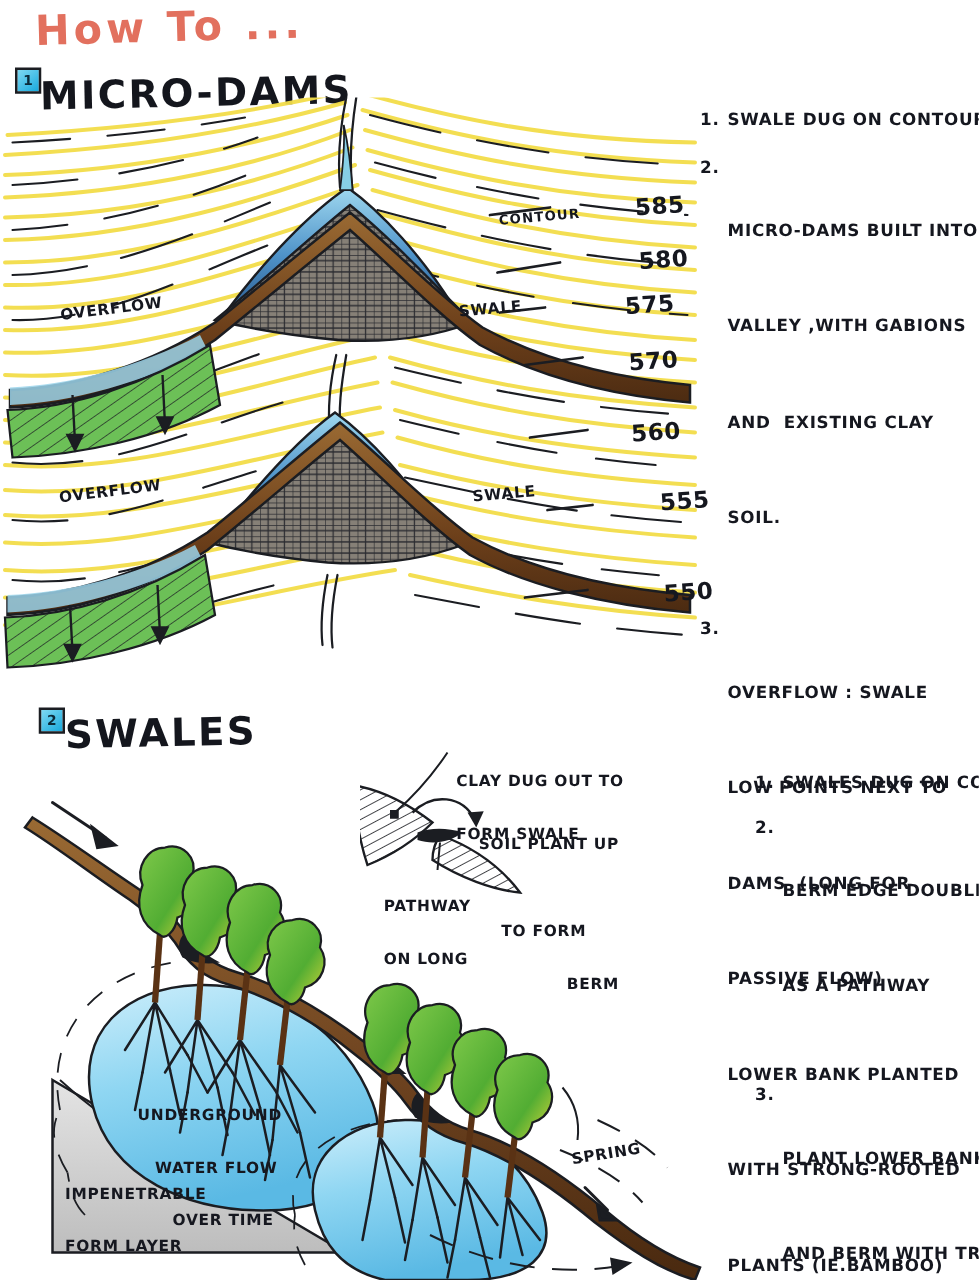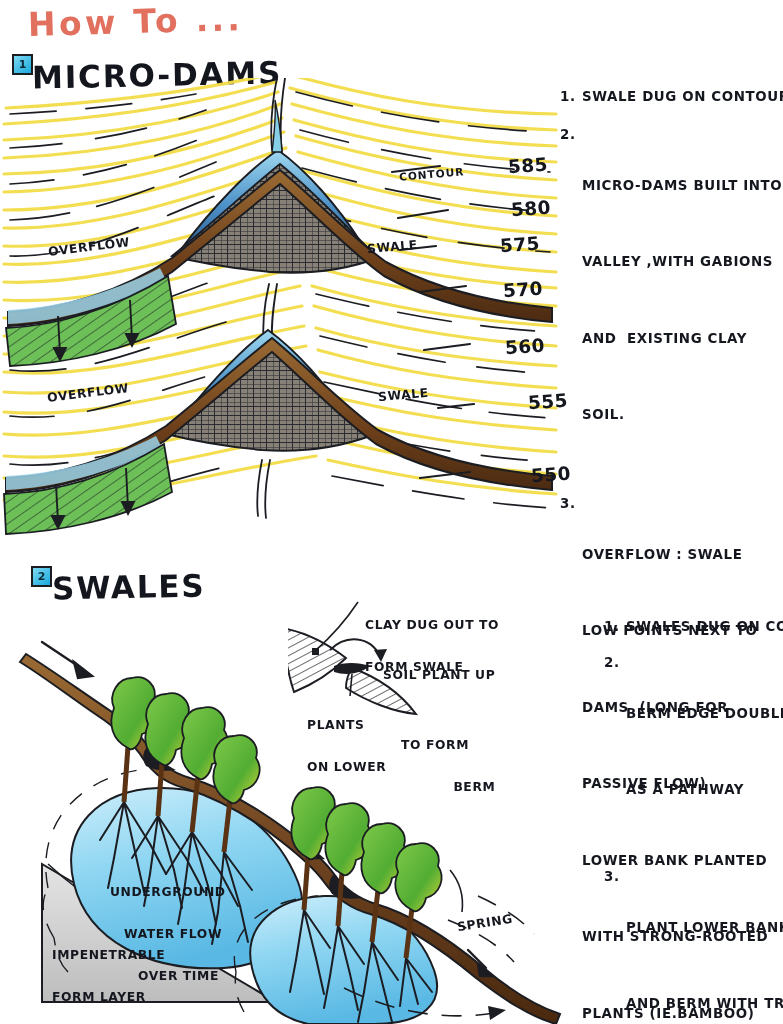--- a/index.html
+++ b/index.html
@@ -268,22 +268,22 @@
 <div class="abs dlabel" style="left:365px;top:590px;">
   <div>CLAY DUG OUT TO</div>
   <div>FORM SWALE</div>
 </div>
 <div class="abs dlabel" style="left:383px;top:640px;">
   <div>SOIL PLANT UP</div>
   <div style="margin-left:18px;margin-top:28px;">TO FORM</div>
   <div style="margin-left:32px;text-align:right;">BERM</div>
 </div>
 <div class="abs dlabel" style="left:307px;top:690px;">
-  <div>PLANTS</div>
-  <div>ON LOWER</div>
+  <div>PATHWAY</div>
+  <div>ON LONG</div>
 </div>
 
 <svg class="abs" style="left:8px;top:620px;" width="560" height="404" viewBox="0 0 560 404">
   <defs>
     <linearGradient id="lens" x1="0" y1="0" x2="0.3" y2="1">
       <stop offset="0%" stop-color="#cdeefb"></stop>
       <stop offset="45%" stop-color="#8fd6f2"></stop>
       <stop offset="100%" stop-color="#5ab9e4"></stop>
     </linearGradient>
     <linearGradient id="slopegrad" x1="0" y1="0" x2="0" y2="1">

